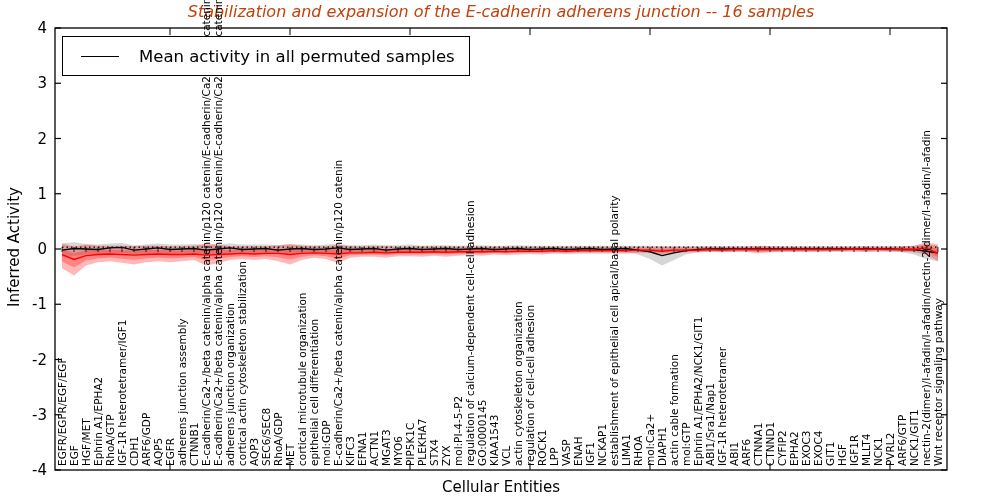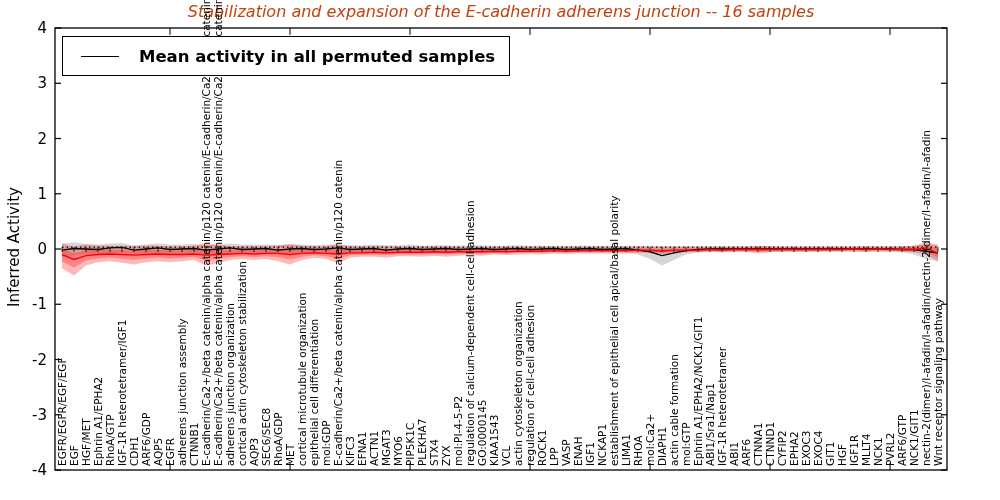--- a/index.html
+++ b/index.html
@@ -20,21 +20,21 @@
     position:absolute;left:55px;top:478px;width:892px;text-align:center;
     font-size:15px;color:#000;
   }
   #plot-svg{position:absolute;left:55px;top:28px;overflow:visible;}
   #legend{
     position:absolute;left:62px;top:36px;background:#ffffff;
     border:1.6px solid #000;padding:5px 14px 5px 10px;z-index:5;
   }
   .legend-row{display:flex;align-items:center;height:28px;white-space:nowrap;}
   .legend-line{display:inline-block;width:38px;height:0;border-top:1.6px solid #000;margin:0 20px 0 8px;}
-  .legend-label{font-size:16.5px;color:#000;font-weight:bold;}
+  .legend-label{font-size:16.5px;color:#000;}
 </style>
 </head>
 <body>
 
 <div id="figure">
   <div id="chart-title">Stabilization and expansion of the E-cadherin adherens junction -- 16 samples</div>
   <div id="y-axis-title">Inferred Activity</div>
 
   <svg id="plot-svg" width="892" height="442">
       <polygon points="7,215.475 19,214.37 31,216.0275 43,216.58 55,215.475 67,214.9225 79,217.1325 91,216.58 103,215.475 115,216.58 127,216.58 139,216.0275 151,217.1325 163,216.58 175,215.475 187,216.58 199,216.58 211,216.58 223,217.1325 235,216.58 247,216.58 259,217.1325 271,216.58 283,216.0275 295,217.1325 307,217.1325 319,216.58 331,217.1325 343,217.1325 355,216.58 367,217.685 379,217.1325 391,217.1325 403,217.685 415,217.1325 427,217.1325 439,217.685 451,217.685 463,217.1325 475,217.685 487,217.685 499,217.685 511,217.685 523,217.685 535,217.685 547,217.685 559,217.685 571,217.685 583,217.685 595,217.685 607,218.2375 619,218.2375 631,218.2375 643,218.2375 655,218.2375 667,218.2375 679,218.2375 691,218.2375 703,218.2375 715,218.2375 727,218.2375 739,218.2375 751,218.2375 763,218.2375 775,218.2375 787,218.2375 799,218.2375 811,218.2375 823,218.2375 835,218.2375 847,218.2375 859,217.685 871,216.0275 883,217.685 883,233.155 871,230.945 859,226.525 847,224.315 835,223.7625 823,223.7625 811,223.7625 799,223.7625 787,223.7625 775,223.7625 763,223.7625 751,223.7625 739,223.7625 727,223.7625 715,223.7625 703,223.7625 691,223.7625 679,223.7625 667,223.7625 655,223.7625 643,224.315 631,226.525 619,232.05 607,237.575 595,230.945 583,226.525 571,224.315 559,224.315 547,224.315 535,224.315 523,224.315 511,224.315 499,224.315 487,224.315 475,224.315 463,224.315 451,224.315 439,224.8675 427,224.8675 415,224.8675 403,224.8675 391,224.8675 379,224.8675 367,224.8675 355,224.8675 343,224.8675 331,225.42 319,224.8675 307,224.8675 295,225.42 283,225.9725 271,225.42 259,225.42 247,225.42 235,225.42 223,225.9725 211,225.42 199,225.42 187,225.9725 175,225.42 163,225.9725 151,226.525 139,225.42 127,225.42 115,225.9725 103,225.42 91,225.9725 79,226.525 67,224.8675 55,225.42 43,226.525 31,226.525 19,227.63 7,228.735" fill="rgba(120,120,120,0.30)" stroke="none"></polygon>
@@ -235,13 +235,14 @@
       <text x="886.8" y="438" font-size="10.5px" fill="#000" transform="rotate(-90 886.8 438)">Wnt receptor signaling pathway</text>
     </svg>
 
   <div id="legend">
     <div class="legend-row">
       <span class="legend-line" style="border-color:#000000;"></span>
       <span class="legend-label">Mean activity in all permuted samples</span>
     </div>
   </div>
 
+  <div id="x-axis-title">Cellular Entities</div>
 </div>
 
 </body></html>

